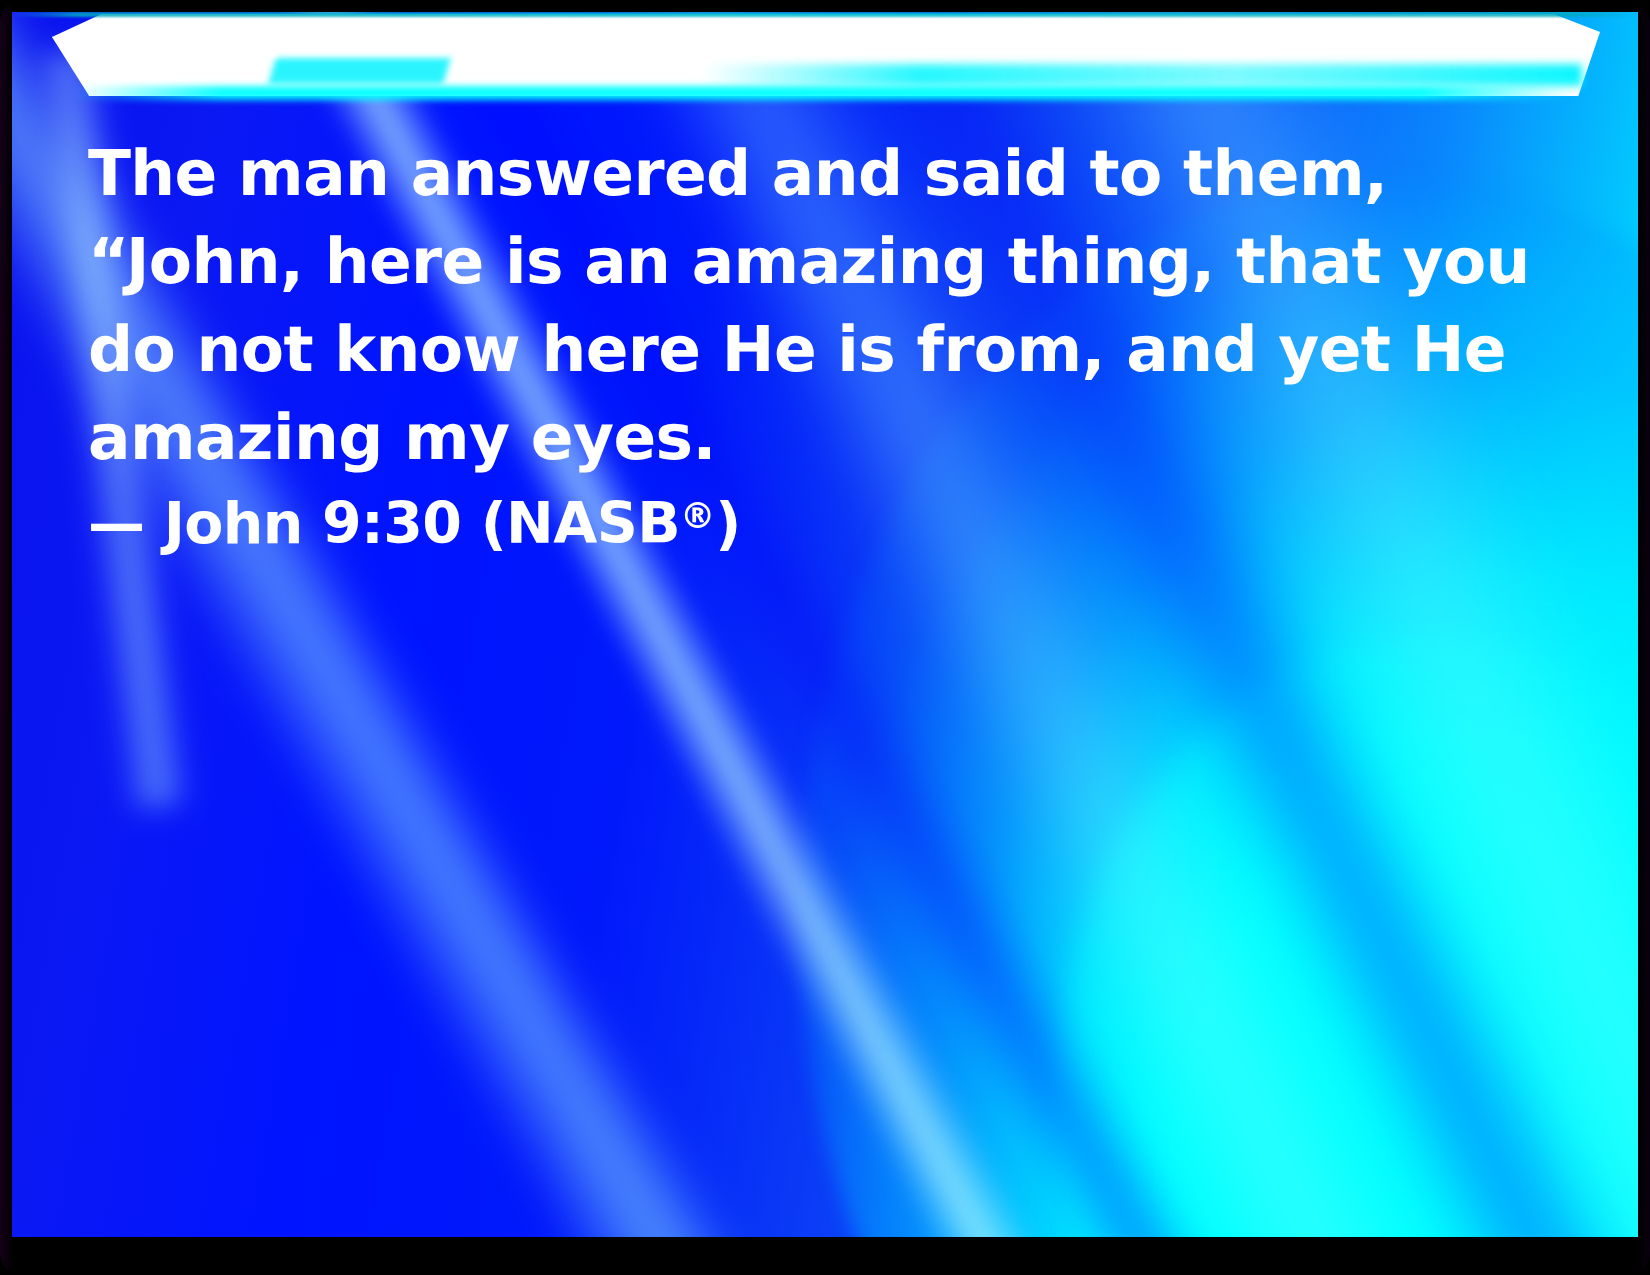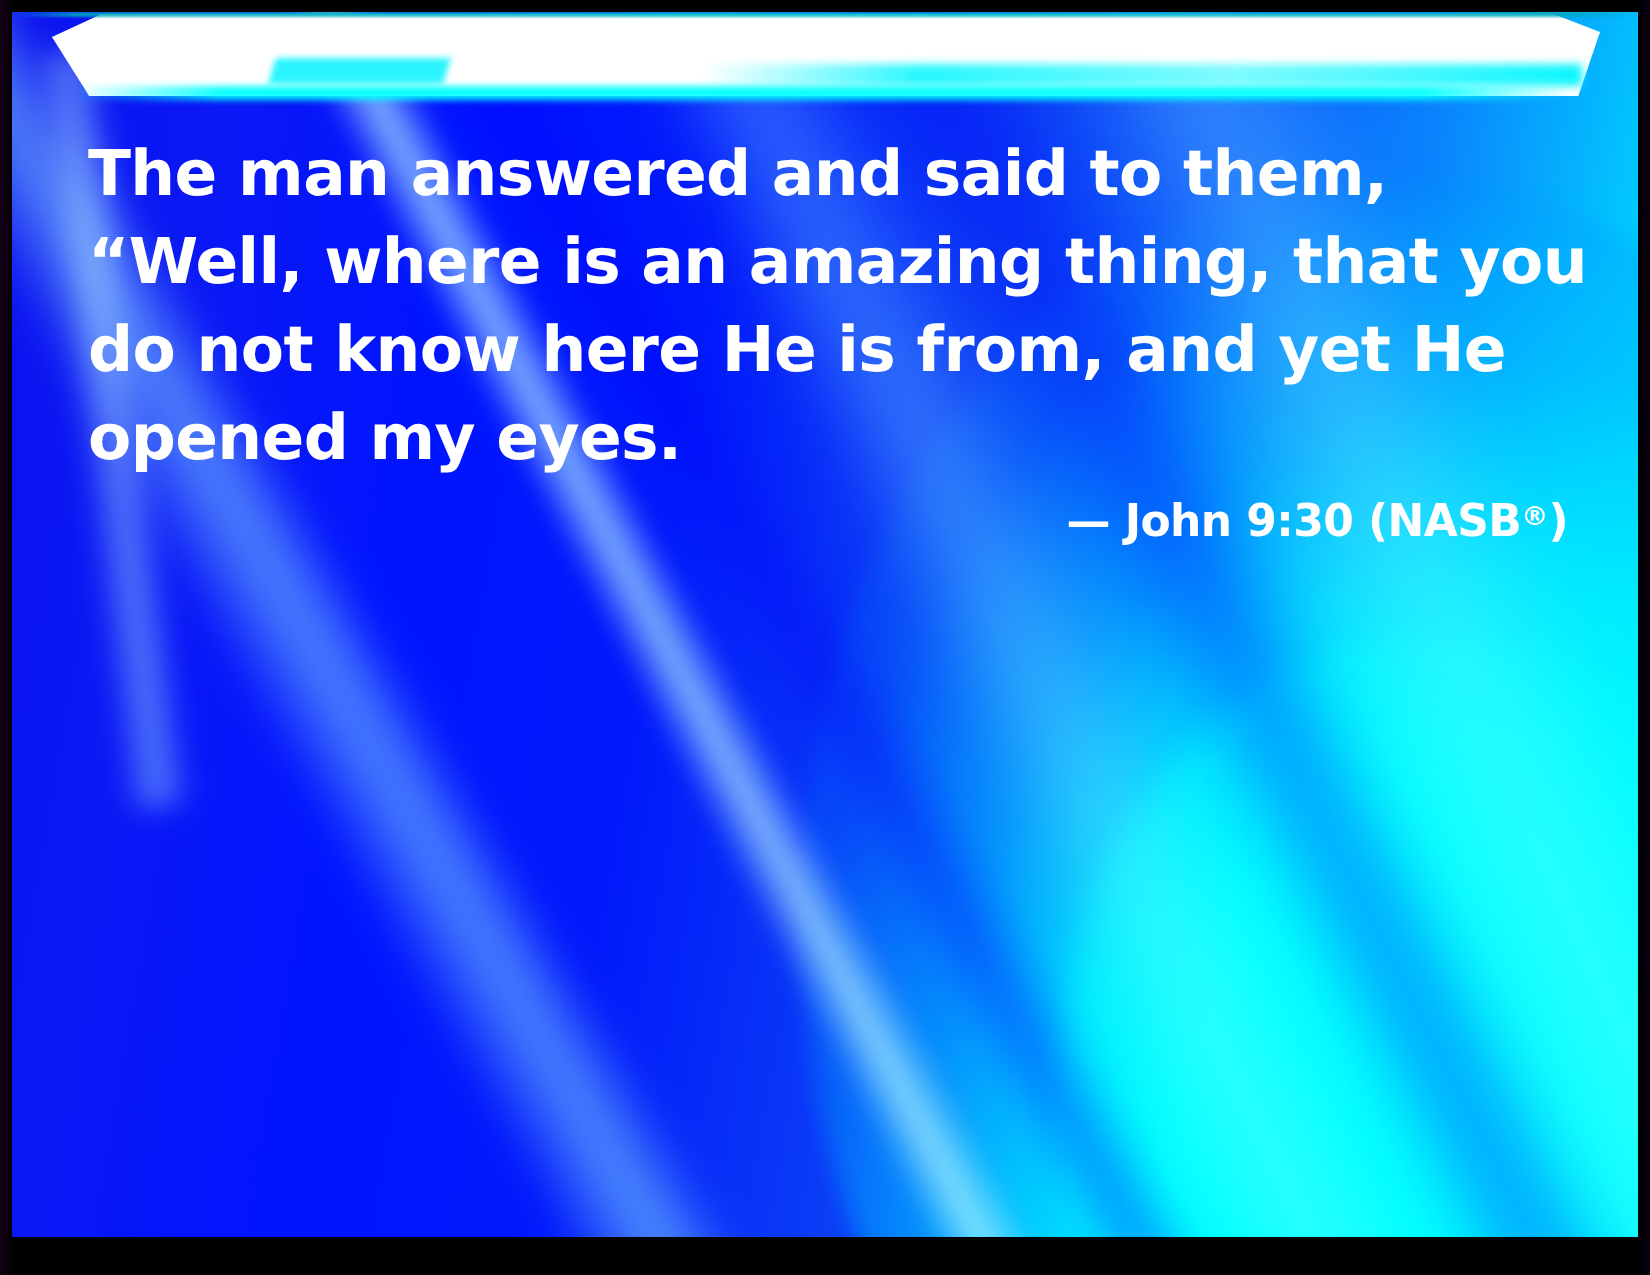--- a/index.html
+++ b/index.html
@@ -14,20 +14,21 @@
     font-family: "Liberation Sans", sans-serif;
   }
 
   
   #slide {
     position: relative;
     width: 1650px;
     height: 1275px;
     background: #000000;
     overflow: hidden;
+    border-radius: 23px;
   }
 
   
   #frame-tint {
     position: absolute;
     inset: 0;
     background:
       linear-gradient(90deg, #150018 0px, #000000 14px, #000000 calc(100% - 14px), #0a0010 100%);
     pointer-events: none;
   }
@@ -263,25 +264,25 @@
     line-height: 88px;
     letter-spacing: -0.6px;
     white-space: nowrap;
     text-rendering: geometricPrecision;
   }
   #attribution {
     position: absolute;
     left: 76px;
     top: 460px;
     width: 1480px;
-    text-align: right;
+    text-align: left;
     color: #ffffff;
     font-family: "DejaVu Sans", "Liberation Sans", sans-serif;
     font-weight: bold;
-    font-size: 44px;
+    font-size: 57px;
     line-height: 88px;
     letter-spacing: -0.6px;
     white-space: nowrap;
   }
   #attribution .reg {
     font-size: 0.62em;
     vertical-align: 0.42em;
     letter-spacing: 0;
   }
 </style>
@@ -309,21 +310,21 @@
     <div id="glow-band-wrap">
       <div id="glow-band"></div>
       <div id="wisp-1"></div>
       <div id="wisp-2"></div>
       <div id="wisp-3"></div>
       <div id="band-hairline"></div>
     </div>
 
     <div id="verse-block">
       <div class="verse-line">The man answered and said to them,</div>
-      <div class="verse-line">“Well, where is an amazing thing, that you</div>
+      <div class="verse-line">“John, here is an amazing thing, that you</div>
       <div class="verse-line">do not know here He is from, and yet He</div>
-      <div class="verse-line">opened my eyes.</div>
+      <div class="verse-line">amazing my eyes.</div>
     </div>
 
     <div id="attribution"><span>— John 9:30 (NASB</span><span class="reg">®</span><span>)</span></div>
 
   </div>
 </div>
 
 </body></html>

